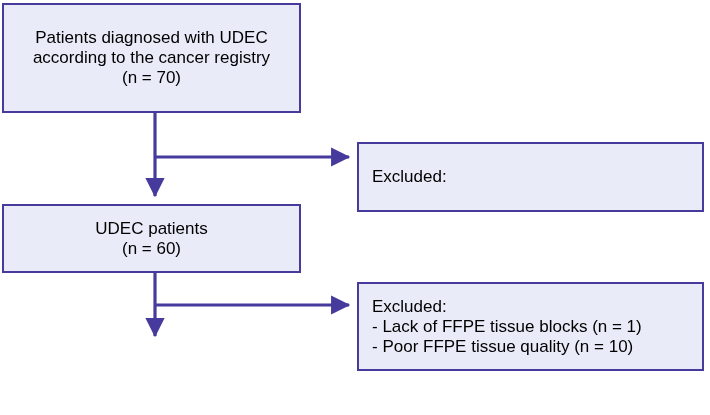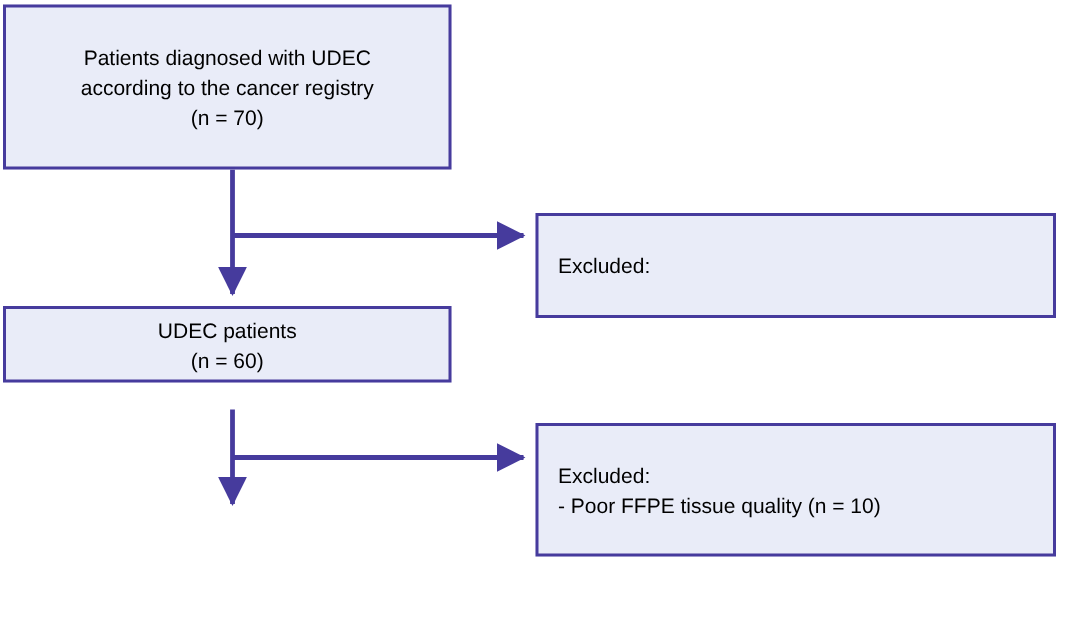--- a/index.html
+++ b/index.html
@@ -37,28 +37,28 @@
     text-align: center;
   }
   .node-excluded {
     align-items: flex-start;
     text-align: left;
     padding-left: 13px;
     margin-top: 20px;
   }
   .node-line {
     color: #000000;
-    font-size: 14px;
+    font-size: 17px;
     line-height: 20px;
     white-space: pre;
     text-align: right;
   }
   
   #node-cohort   { left: 2px;   top: 3px;   width: 299px; height: 110px; }
-  #node-udec     { left: 2px;   top: 204px; width: 299px; height: 51px;  }
+  #node-udec     { left: 2px;   top: 204px; width: 299px; height: 69px;  }
   #node-study    { left: 2px;   top: 344px; width: 299px; height: 68px;  }
   #node-excl-1   { left: 357px; top: 122px; width: 347px; height: 70px;  }
   #node-excl-2   { left: 357px; top: 262px; width: 347px; height: 89px;  }
 </style>
 </head>
 <body>
 
 <div id="flow-root">
 
   <svg id="flow-svg" viewBox="0 0 710 415">
@@ -96,16 +96,17 @@
     <div class="node-line">(n = 60)</div>
   </div>
 
 
   <div id="node-excl-1" class="node node-excluded">
     <div class="node-line">Excluded:</div>
   </div>
 
   <div id="node-excl-2" class="node node-excluded">
     <div class="node-line">Excluded:</div>
+    <div class="node-line">- Lack of FFPE tissue blocks (n = 1)</div>
     <div class="node-line">- Poor FFPE tissue quality (n = 10)</div>
   </div>
 
 </div>
 
 </body></html>

